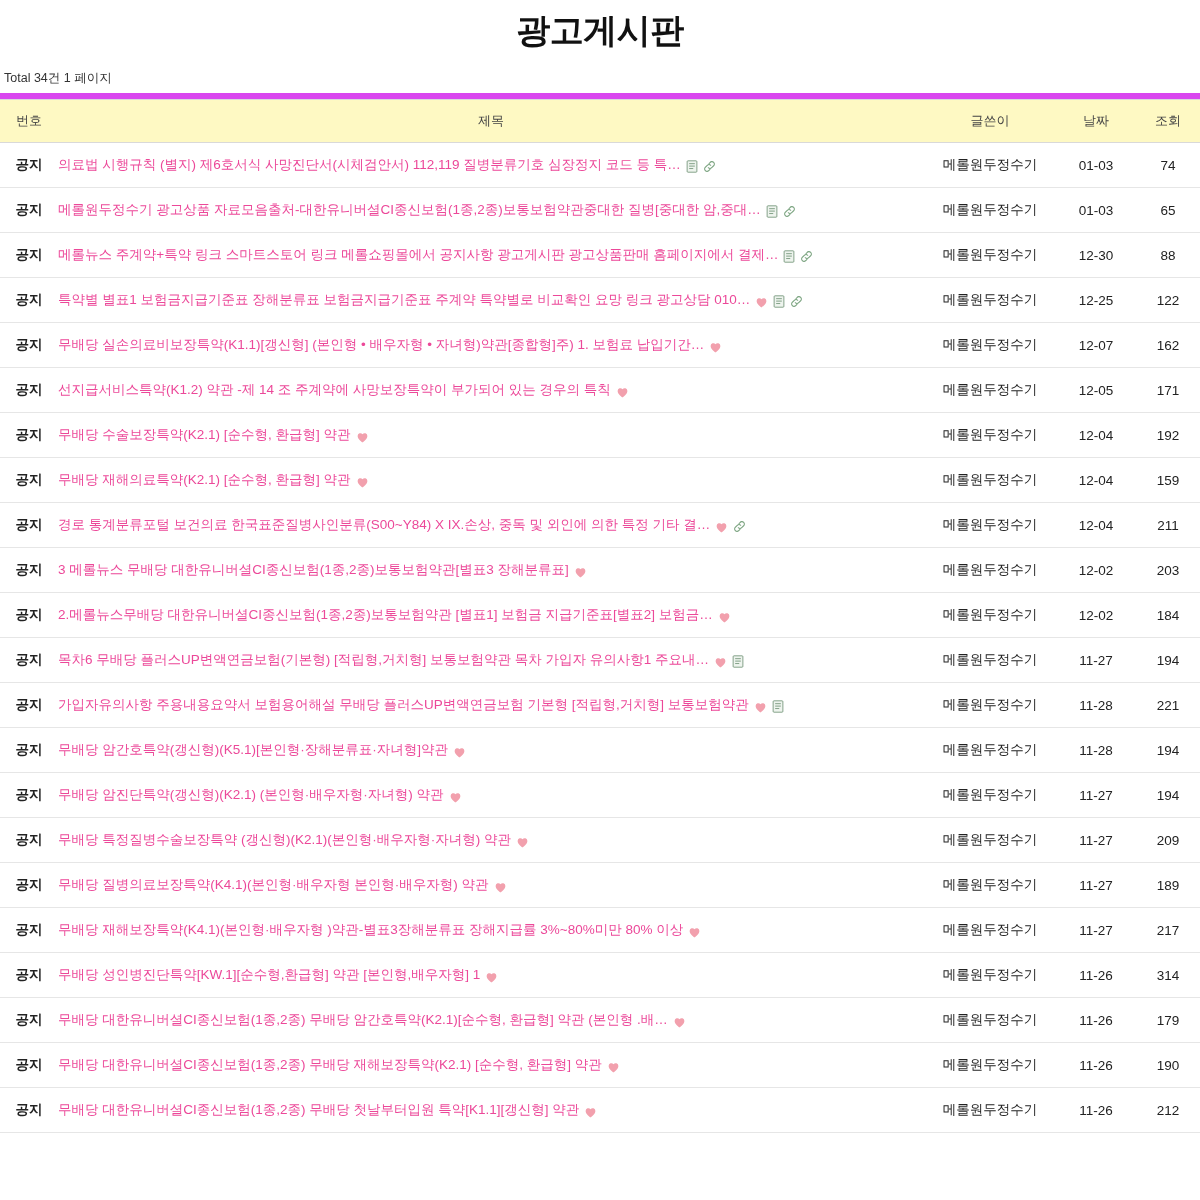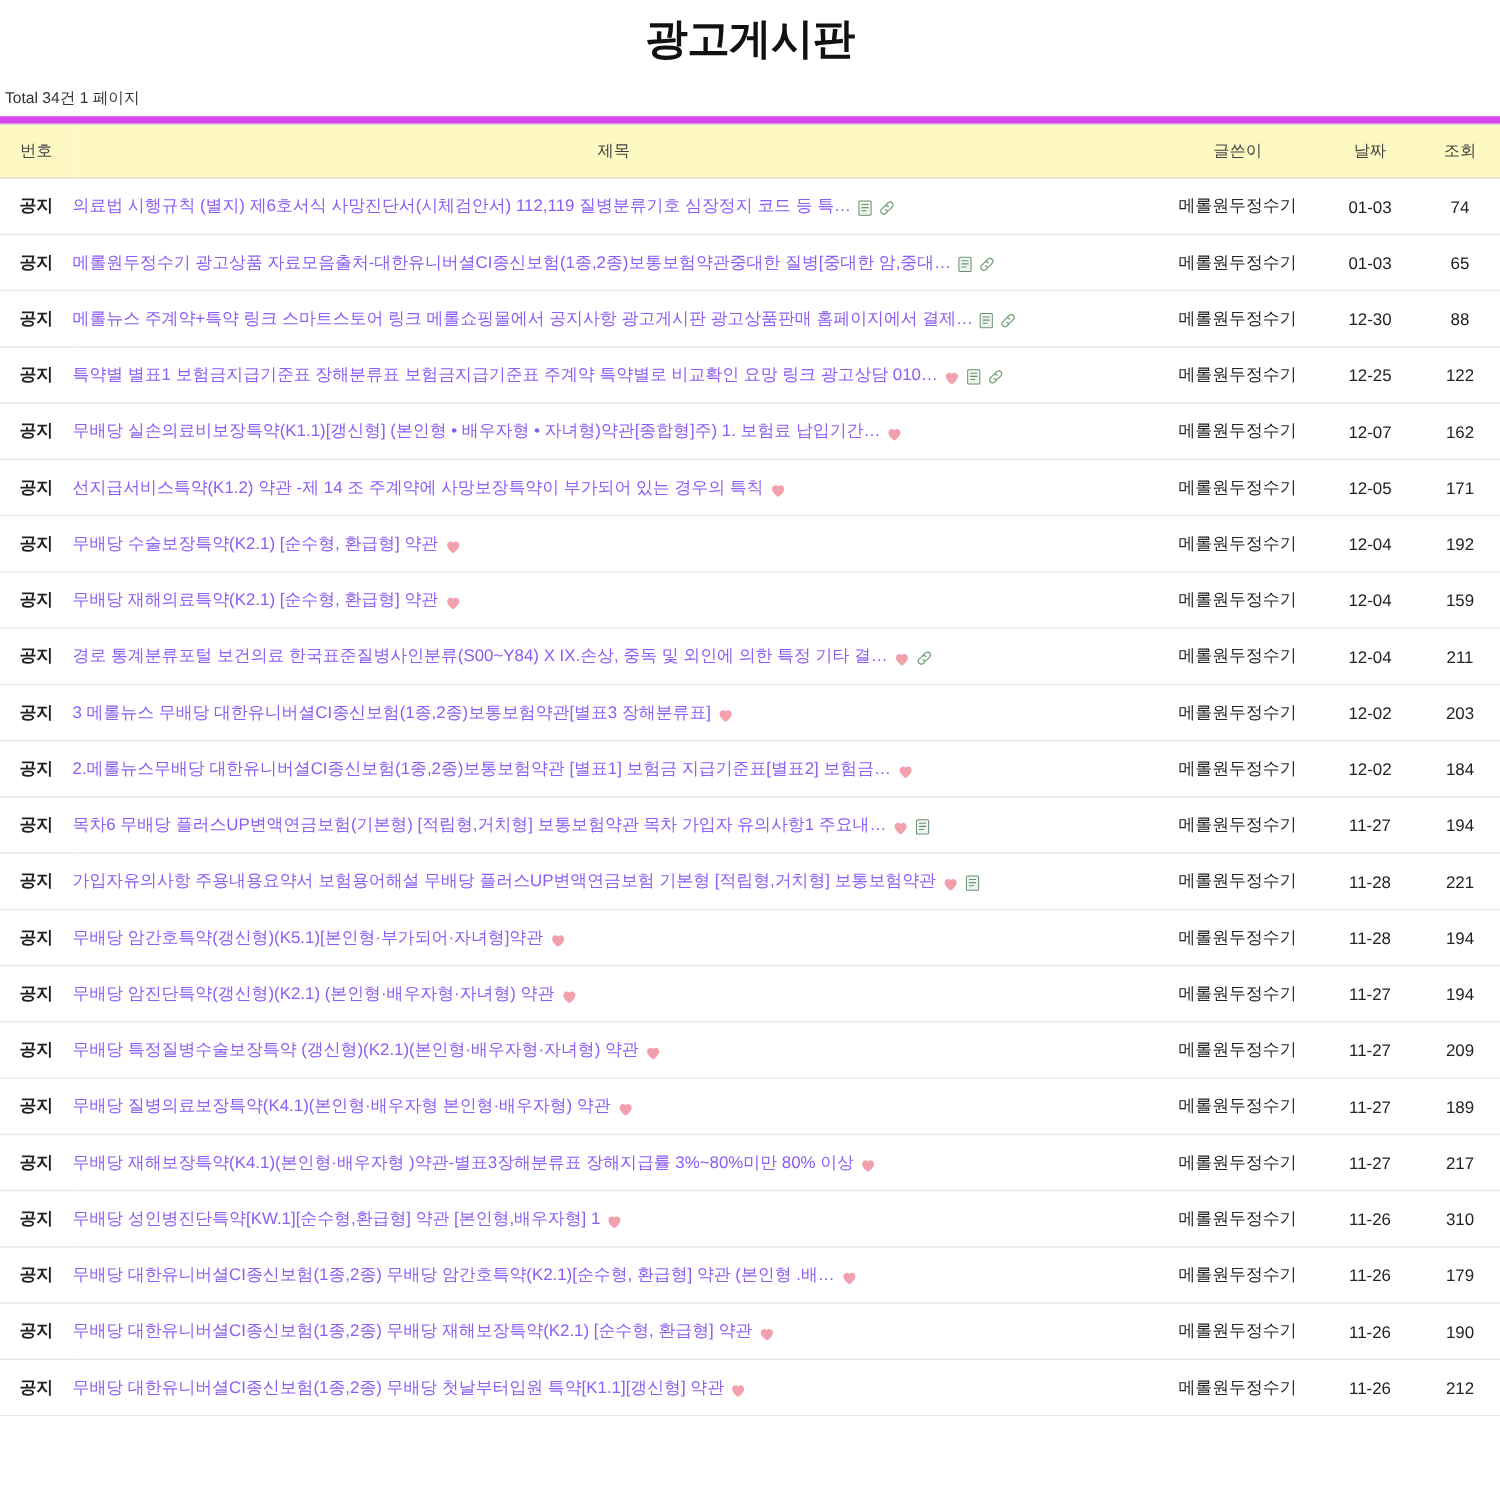--- a/index.html
+++ b/index.html
@@ -61,21 +61,21 @@
   }
   td.title {
     text-align: left;
     padding-left: 16px;
     padding-right: 10px;
     white-space: nowrap;
     overflow: hidden;
     text-overflow: clip;
   }
   td.title .subject {
-    color: #8b5cf6;
+    color: #ec4899;
   }
   td.writer {
     text-align: center;
     color: #333;
     font-size: 13px;
   }
   td.date, td.hit {
     text-align: center;
     color: #555;
     font-size: 13px;
@@ -267,21 +267,21 @@
               <line x1="3.5" y1="4.5" x2="10.5" y2="4.5" stroke="#6b8f71" stroke-width="1"></line>
               <line x1="3.5" y1="7.5" x2="10.5" y2="7.5" stroke="#6b8f71" stroke-width="1"></line>
               <line x1="3.5" y1="10.5" x2="8.5" y2="10.5" stroke="#6b8f71" stroke-width="1"></line>
             </svg></span></td>
         <td class="writer">메롤원두정수기</td>
         <td class="date">11-28</td>
         <td class="hit">221</td>
       </tr>
       <tr>
         <td class="num">공지</td>
-        <td class="title"><span class="subject">무배당 암간호특약(갱신형)(K5.1)[본인형·부가되어·자녀형]약관</span><span class="ico ico-heart"><svg width="13" height="12" viewBox="0 0 24 22" aria-hidden="true">
+        <td class="title"><span class="subject">무배당 암간호특약(갱신형)(K5.1)[본인형·장해분류표·자녀형]약관</span><span class="ico ico-heart"><svg width="13" height="12" viewBox="0 0 24 22" aria-hidden="true">
               <path d="M12 21s-9-5.8-9-12a5 5 0 019-3 5 5 0 019 3c0 6.2-9 12-9 12z" fill="#f2a0ad"></path>
             </svg></span></td>
         <td class="writer">메롤원두정수기</td>
         <td class="date">11-28</td>
         <td class="hit">194</td>
       </tr>
       <tr>
         <td class="num">공지</td>
         <td class="title"><span class="subject">무배당 암진단특약(갱신형)(K2.1) (본인형·배우자형·자녀형) 약관</span><span class="ico ico-heart"><svg width="13" height="12" viewBox="0 0 24 22" aria-hidden="true">
               <path d="M12 21s-9-5.8-9-12a5 5 0 019-3 5 5 0 019 3c0 6.2-9 12-9 12z" fill="#f2a0ad"></path>
@@ -317,21 +317,21 @@
         <td class="date">11-27</td>
         <td class="hit">217</td>
       </tr>
       <tr>
         <td class="num">공지</td>
         <td class="title"><span class="subject">무배당 성인병진단특약[KW.1][순수형,환급형] 약관 [본인형,배우자형]  1</span><span class="ico ico-heart"><svg width="13" height="12" viewBox="0 0 24 22" aria-hidden="true">
               <path d="M12 21s-9-5.8-9-12a5 5 0 019-3 5 5 0 019 3c0 6.2-9 12-9 12z" fill="#f2a0ad"></path>
             </svg></span></td>
         <td class="writer">메롤원두정수기</td>
         <td class="date">11-26</td>
-        <td class="hit">310</td>
+        <td class="hit">314</td>
       </tr>
       <tr>
         <td class="num">공지</td>
         <td class="title"><span class="subject">무배당 대한유니버셜CI종신보험(1종,2종) 무배당 암간호특약(K2.1)[순수형, 환급형] 약관 (본인형 .배…</span><span class="ico ico-heart"><svg width="13" height="12" viewBox="0 0 24 22" aria-hidden="true">
               <path d="M12 21s-9-5.8-9-12a5 5 0 019-3 5 5 0 019 3c0 6.2-9 12-9 12z" fill="#f2a0ad"></path>
             </svg></span></td>
         <td class="writer">메롤원두정수기</td>
         <td class="date">11-26</td>
         <td class="hit">179</td>
       </tr>

